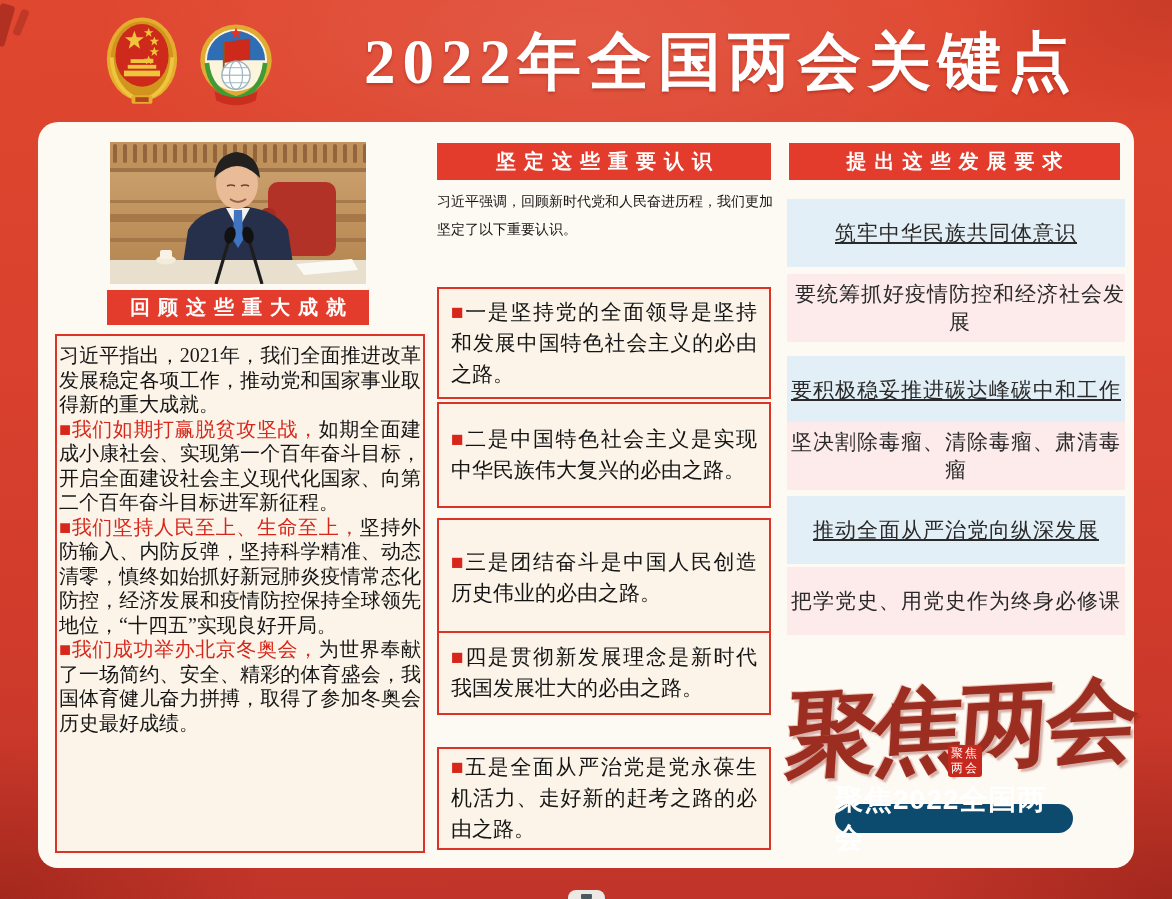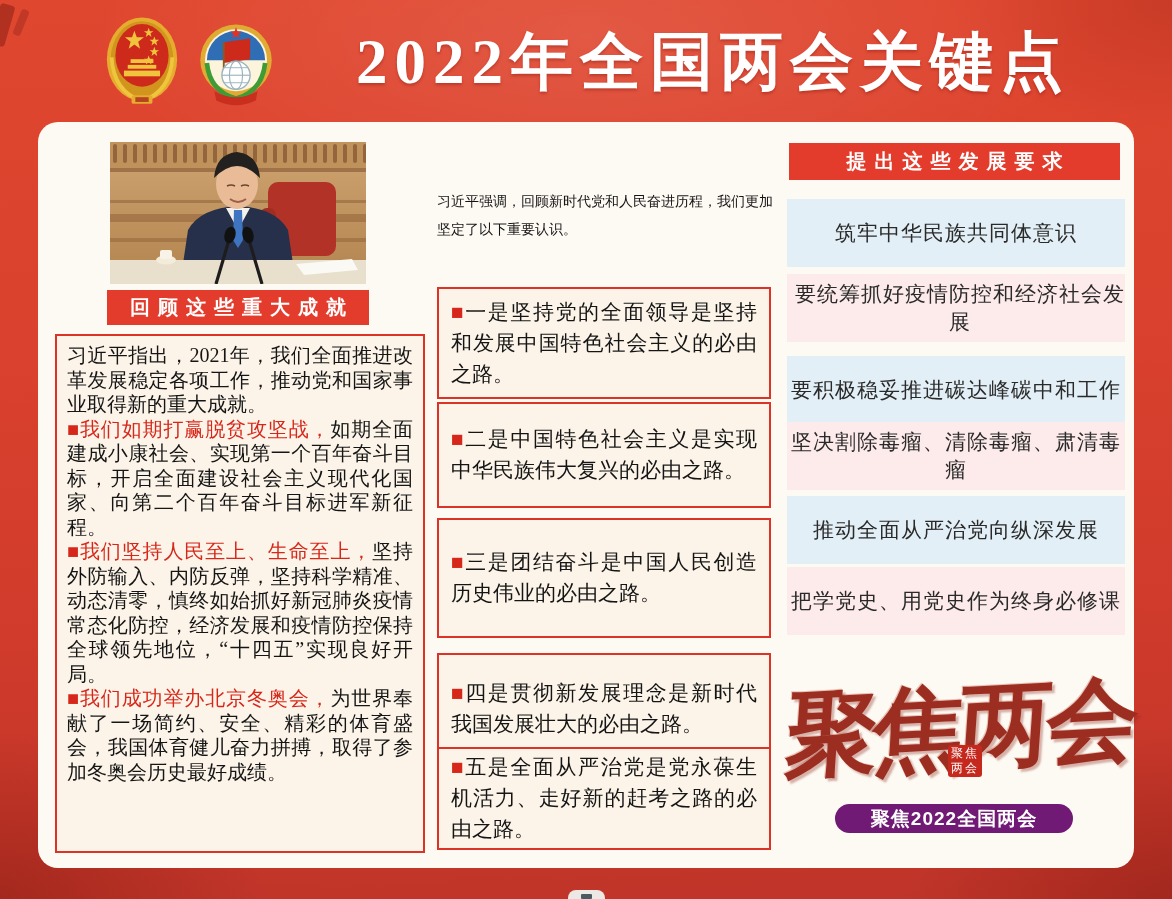--- a/index.html
+++ b/index.html
@@ -18,21 +18,21 @@
   }
   .bg-mark { position:absolute; background:#a12a1d; opacity:.75; border-radius:3px; }
   .mark1 { left:-5px; top:4px; width:15px; height:42px; transform:rotate(16deg); }
   .mark2 { left:17px; top:9px; width:8px; height:27px; transform:rotate(22deg); opacity:.5; }
 
   .emblem { position:absolute; }
   .emblem-prc  { left:104px; top:14px; width:76px; height:98px; }
   .emblem-cppcc{ left:198px; top:16px; width:76px; height:94px; }
 
   .title {
-    position:absolute; left:278px; top:12px; width:870px; height:100px;
+    position:absolute; left:286px; top:12px; width:870px; height:100px;
     display:flex; align-items:center; justify-content:center;
     color:#fff; font-size:63px; font-weight:bold; letter-spacing:7px;
     font-family:"Liberation Serif","DejaVu Serif",serif; white-space:nowrap;
     text-shadow:0 2px 3px rgba(120,15,8,.35);
   }
 
   .panel {
     position:absolute; left:38px; top:122px; width:1096px; height:746px;
     background:#fdfaf3; border-radius:20px;
   }
@@ -44,49 +44,49 @@
     text-indent:8px;
   }
   .banner-left  { left:69px;  top:168px; width:262px; height:35px; }
   .banner-mid   { left:399px; top:21px;  width:334px; height:37px; }
   .banner-right { left:751px; top:21px;  width:331px; height:37px; }
 
   .photo { position:absolute; left:72px; top:20px; width:256px; height:142px; overflow:hidden; }
 
   .left-box {
     position:absolute; left:17px; top:212px; width:370px; height:519px;
-    border:2px solid #dd3327; background:#fcf4e9; padding:7px 10px;
+    border:2px solid #dd3327; background:#fcf4e9; padding:7px 2px;
     font-size:20px; line-height:24.5px; text-align:justify; color:#151515;
   }
   .left-box p { margin:0; }
   .lead { color:#d6271a; }
 
   .mid-intro {
     position:absolute; left:399px; top:66px; width:336px;
     font-size:14px; line-height:28px; text-align:justify; color:#151515;
   }
   .mid-box {
     position:absolute; left:399px; width:334px;
     border:2px solid #dd3327; background:#fcf4e9; padding:16px 12px;
     font-size:21px; line-height:31px; text-align:justify; color:#151515;
     display:flex; flex-direction:column; justify-content:center;
   }
   .mb1 { top:165px; height:112px; }
   .mb2 { top:280px; height:106px; }
   .mb3 { top:396px; height:120px; }
-  .mb4 { top:531px; height:112px; }
+  .mb4 { top:509px; height:84px; }
   .mb5 { top:625px; height:103px; }
   .bullet { color:#d6271a; }
 
   .right-item {
     position:absolute; left:749px; width:338px; height:68px;
     display:flex; align-items:center; justify-content:center;
     font-size:21px; color:#2a2a2a; letter-spacing:1px; text-align:center;
   }
-  .tone-blue { background:#e3eff6; }
+  .tone-blue { background:#e3eff6;text-decoration:underline; }
   .tone-pink { background:#fdeaea; }
   .ri1 { top:77px; }  .ri2 { top:152px;padding-left:8px; } .ri3 { top:226px;margin-top:8px; }
   .ri4 { top:300px; } .ri5 { top:374px; } .ri6 { top:445px; }
 
   .calligraphy {
     position:absolute; left:752px; top:528px; width:340px; height:155px;
     display:flex; align-items:center; justify-content:center;
     font-size:92px; font-weight:bold; white-space:nowrap; letter-spacing:-5px;
     color:#9c2d21; transform:rotate(-3deg) skewX(-7deg);
     text-shadow:3px 3px 2px rgba(140,40,28,.35), -1px -1px 0 rgba(200,90,70,.35);
@@ -94,24 +94,24 @@
   }
   .seal {
     position:absolute; left:910px; top:623px; width:34px; height:32px;
     background:#c5291d; border-radius:3px; color:#fff;
     font-size:12px; line-height:15px; text-align:center; letter-spacing:2px;
     padding-top:1px; overflow:hidden; word-break:break-all;
     font-family:"Liberation Sans","DejaVu Sans",sans-serif;
   }
   .badge {
     position:absolute; left:797px; top:682px; width:238px; height:29px;
-    background:#701a75; border-radius:15px;
+    background:#0c4a6e; border-radius:15px;
     display:flex; align-items:center; justify-content:center;
     color:#fff; font-family:"Liberation Sans","DejaVu Sans",sans-serif;
-    font-weight:bold; font-size:19px; letter-spacing:1px;
+    font-weight:bold; font-size:28px; letter-spacing:1px;
   }
 
   .bottom-peek {
     position:absolute; left:568px; top:890px; width:37px; height:9px;
     background:#ece9e4; border-radius:8px 8px 0 0;
   }
   .bottom-peek .dot {
     position:absolute; left:13px; top:4px; width:11px; height:5px;
     background:#4a5a60; border-radius:1px;
   }
@@ -200,20 +200,21 @@
 
     <div class="banner banner-left">回顾这些重大成就</div>
 
     <div class="left-box">
       <p><span>习近平指出，2021年，我们全面推进改革发展稳定各项工作，推动党和国家事业取得新的重大成就。</span></p>
       <p><span class="lead">■我们如期打赢脱贫攻坚战，</span><span>如期全面建成小康社会、实现第一个百年奋斗目标，开启全面建设社会主义现代化国家、向第二个百年奋斗目标进军新征程。</span></p>
       <p><span class="lead">■我们坚持人民至上、生命至上，</span><span>坚持外防输入、内防反弹，坚持科学精准、动态清零，慎终如始抓好新冠肺炎疫情常态化防控，经济发展和疫情防控保持全球领先地位，“十四五”实现良好开局。</span></p>
       <p><span class="lead">■我们成功举办北京冬奥会，</span><span>为世界奉献了一场简约、安全、精彩的体育盛会，我国体育健儿奋力拼搏，取得了参加冬奥会历史最好成绩。</span></p>
     </div>
 
+    <div class="banner banner-mid">坚定这些重要认识</div>
     <div class="mid-intro">习近平强调，回顾新时代党和人民奋进历程，我们更加坚定了以下重要认识。</div>
 
     <div class="mid-box mb1">
         <div><span class="bullet">■</span><span>一是坚持党的全面领导是坚持和发展中国特色社会主义的必由之路。</span></div>
       </div>
     <div class="mid-box mb2">
         <div><span class="bullet">■</span><span>二是中国特色社会主义是实现中华民族伟大复兴的必由之路。</span></div>
       </div>
     <div class="mid-box mb3">
         <div><span class="bullet">■</span><span>三是团结奋斗是中国人民创造历史伟业的必由之路。</span></div>

